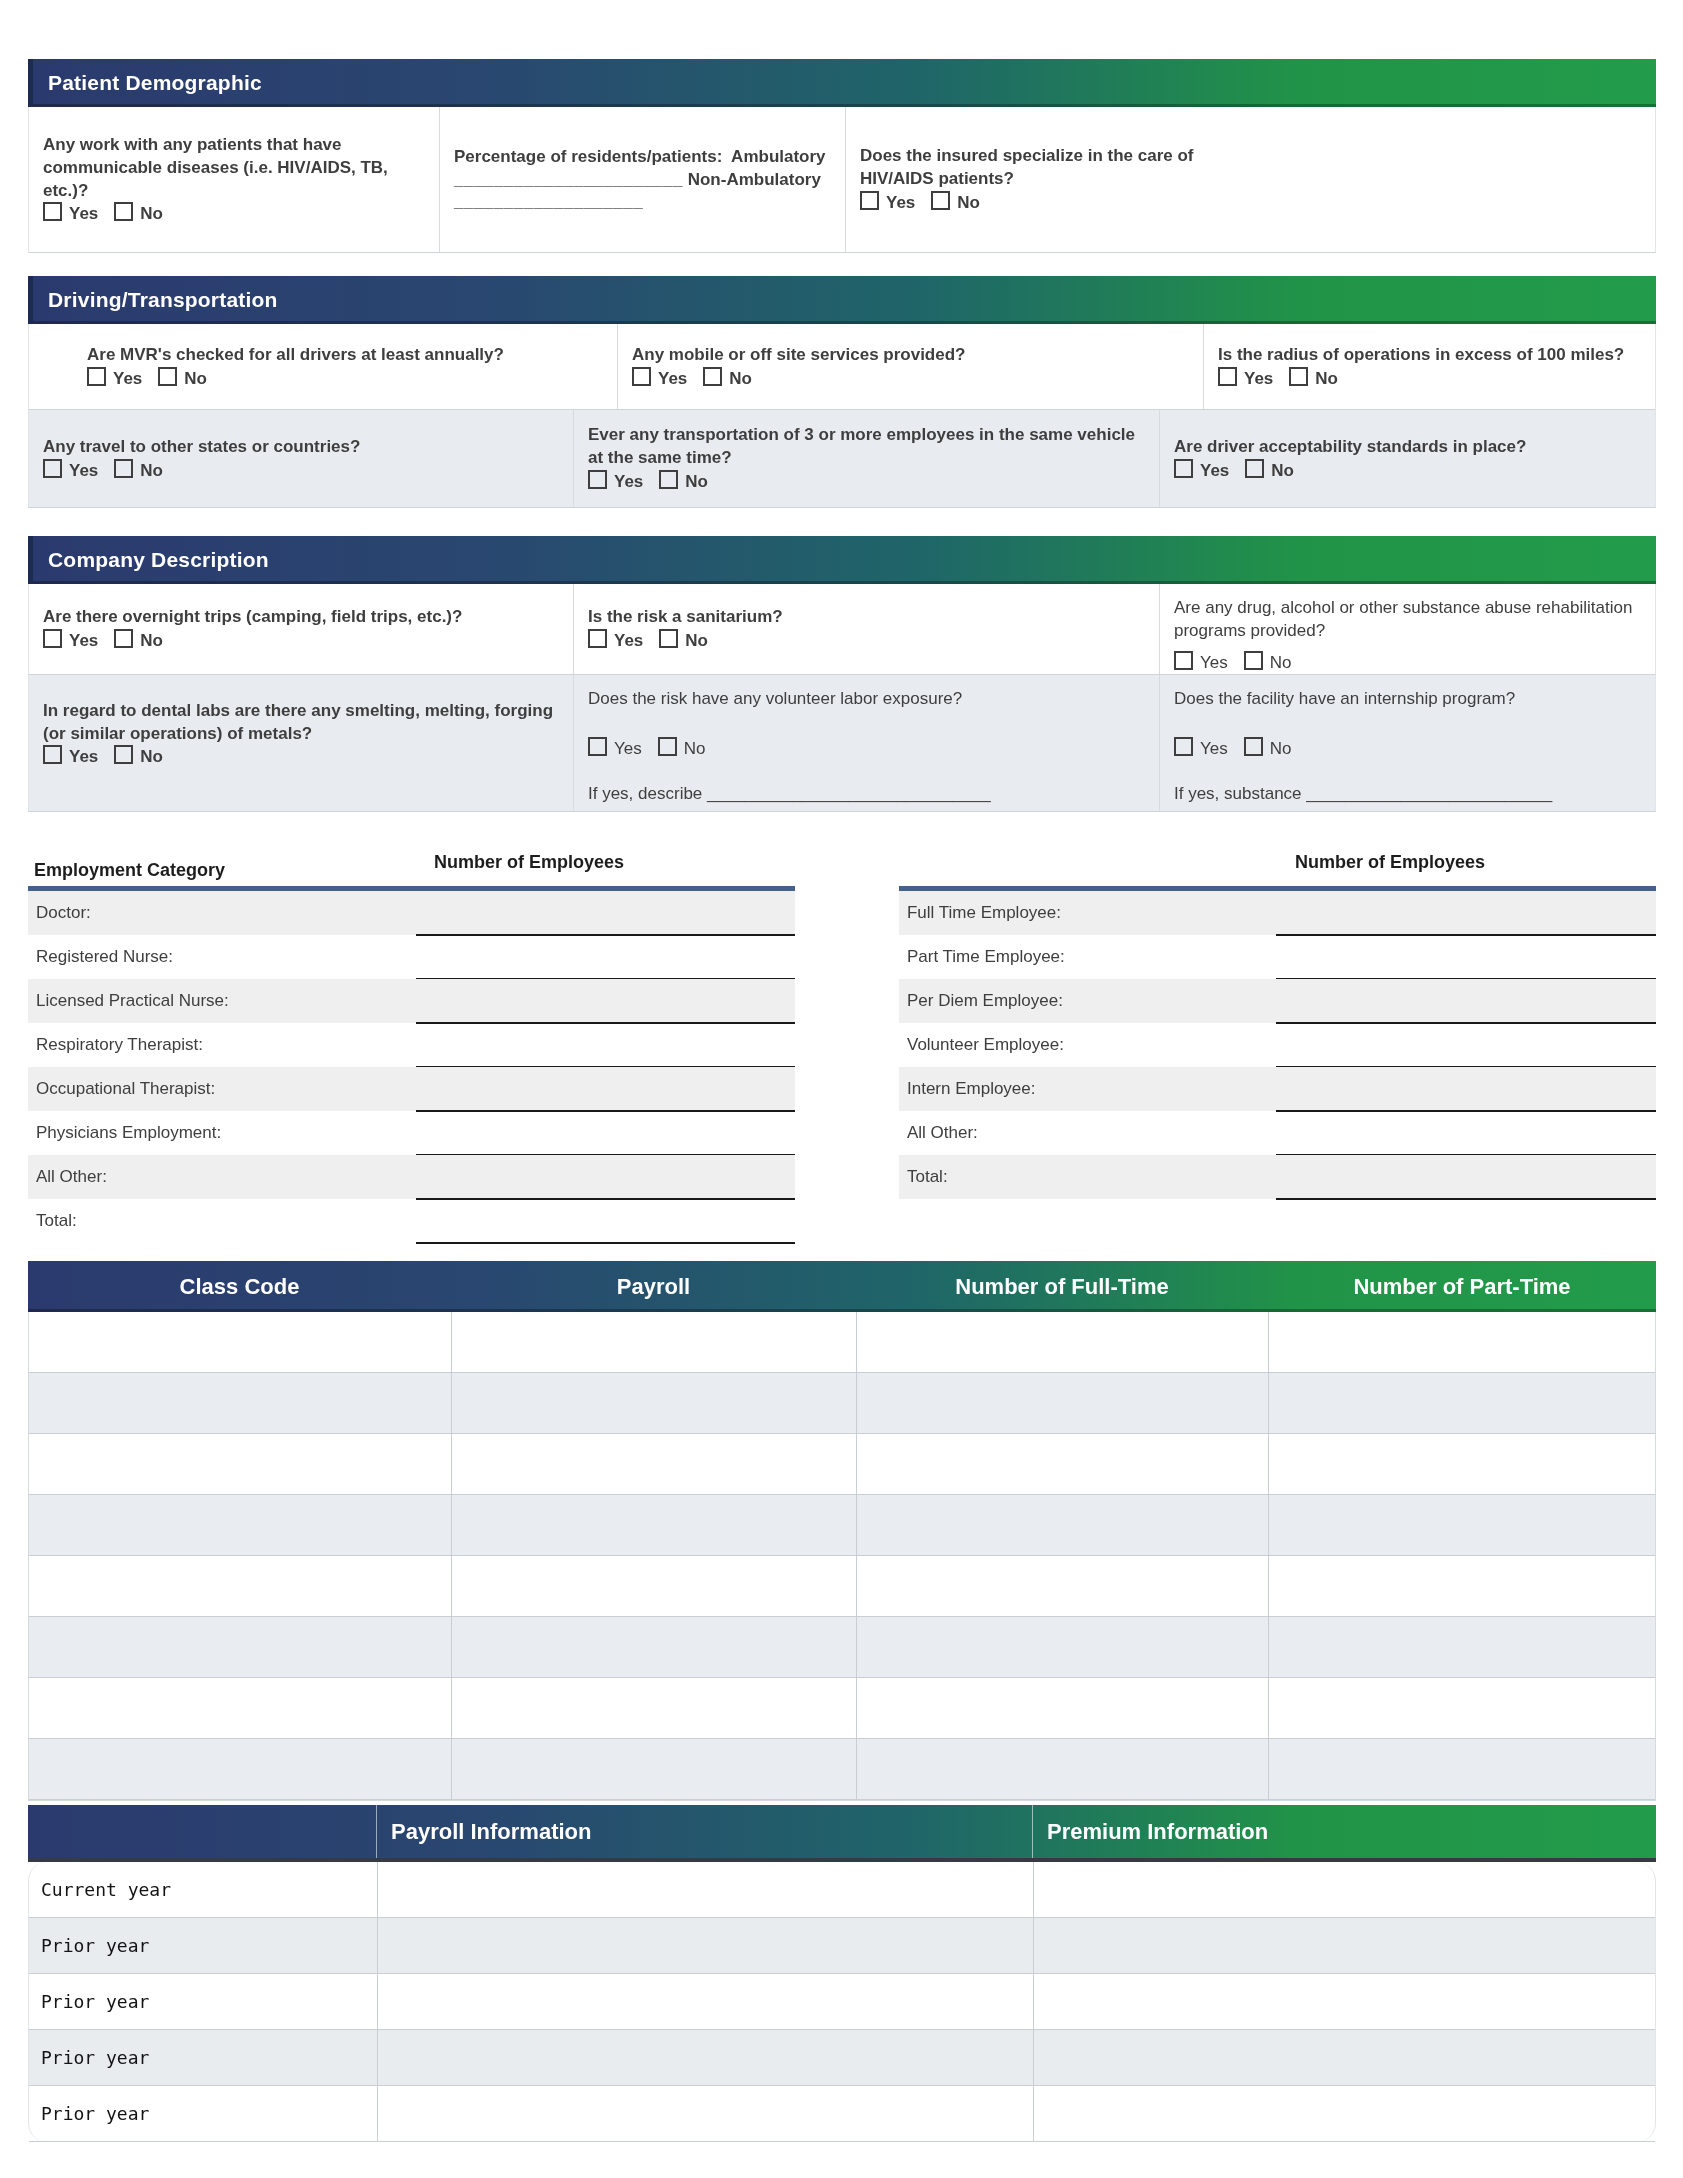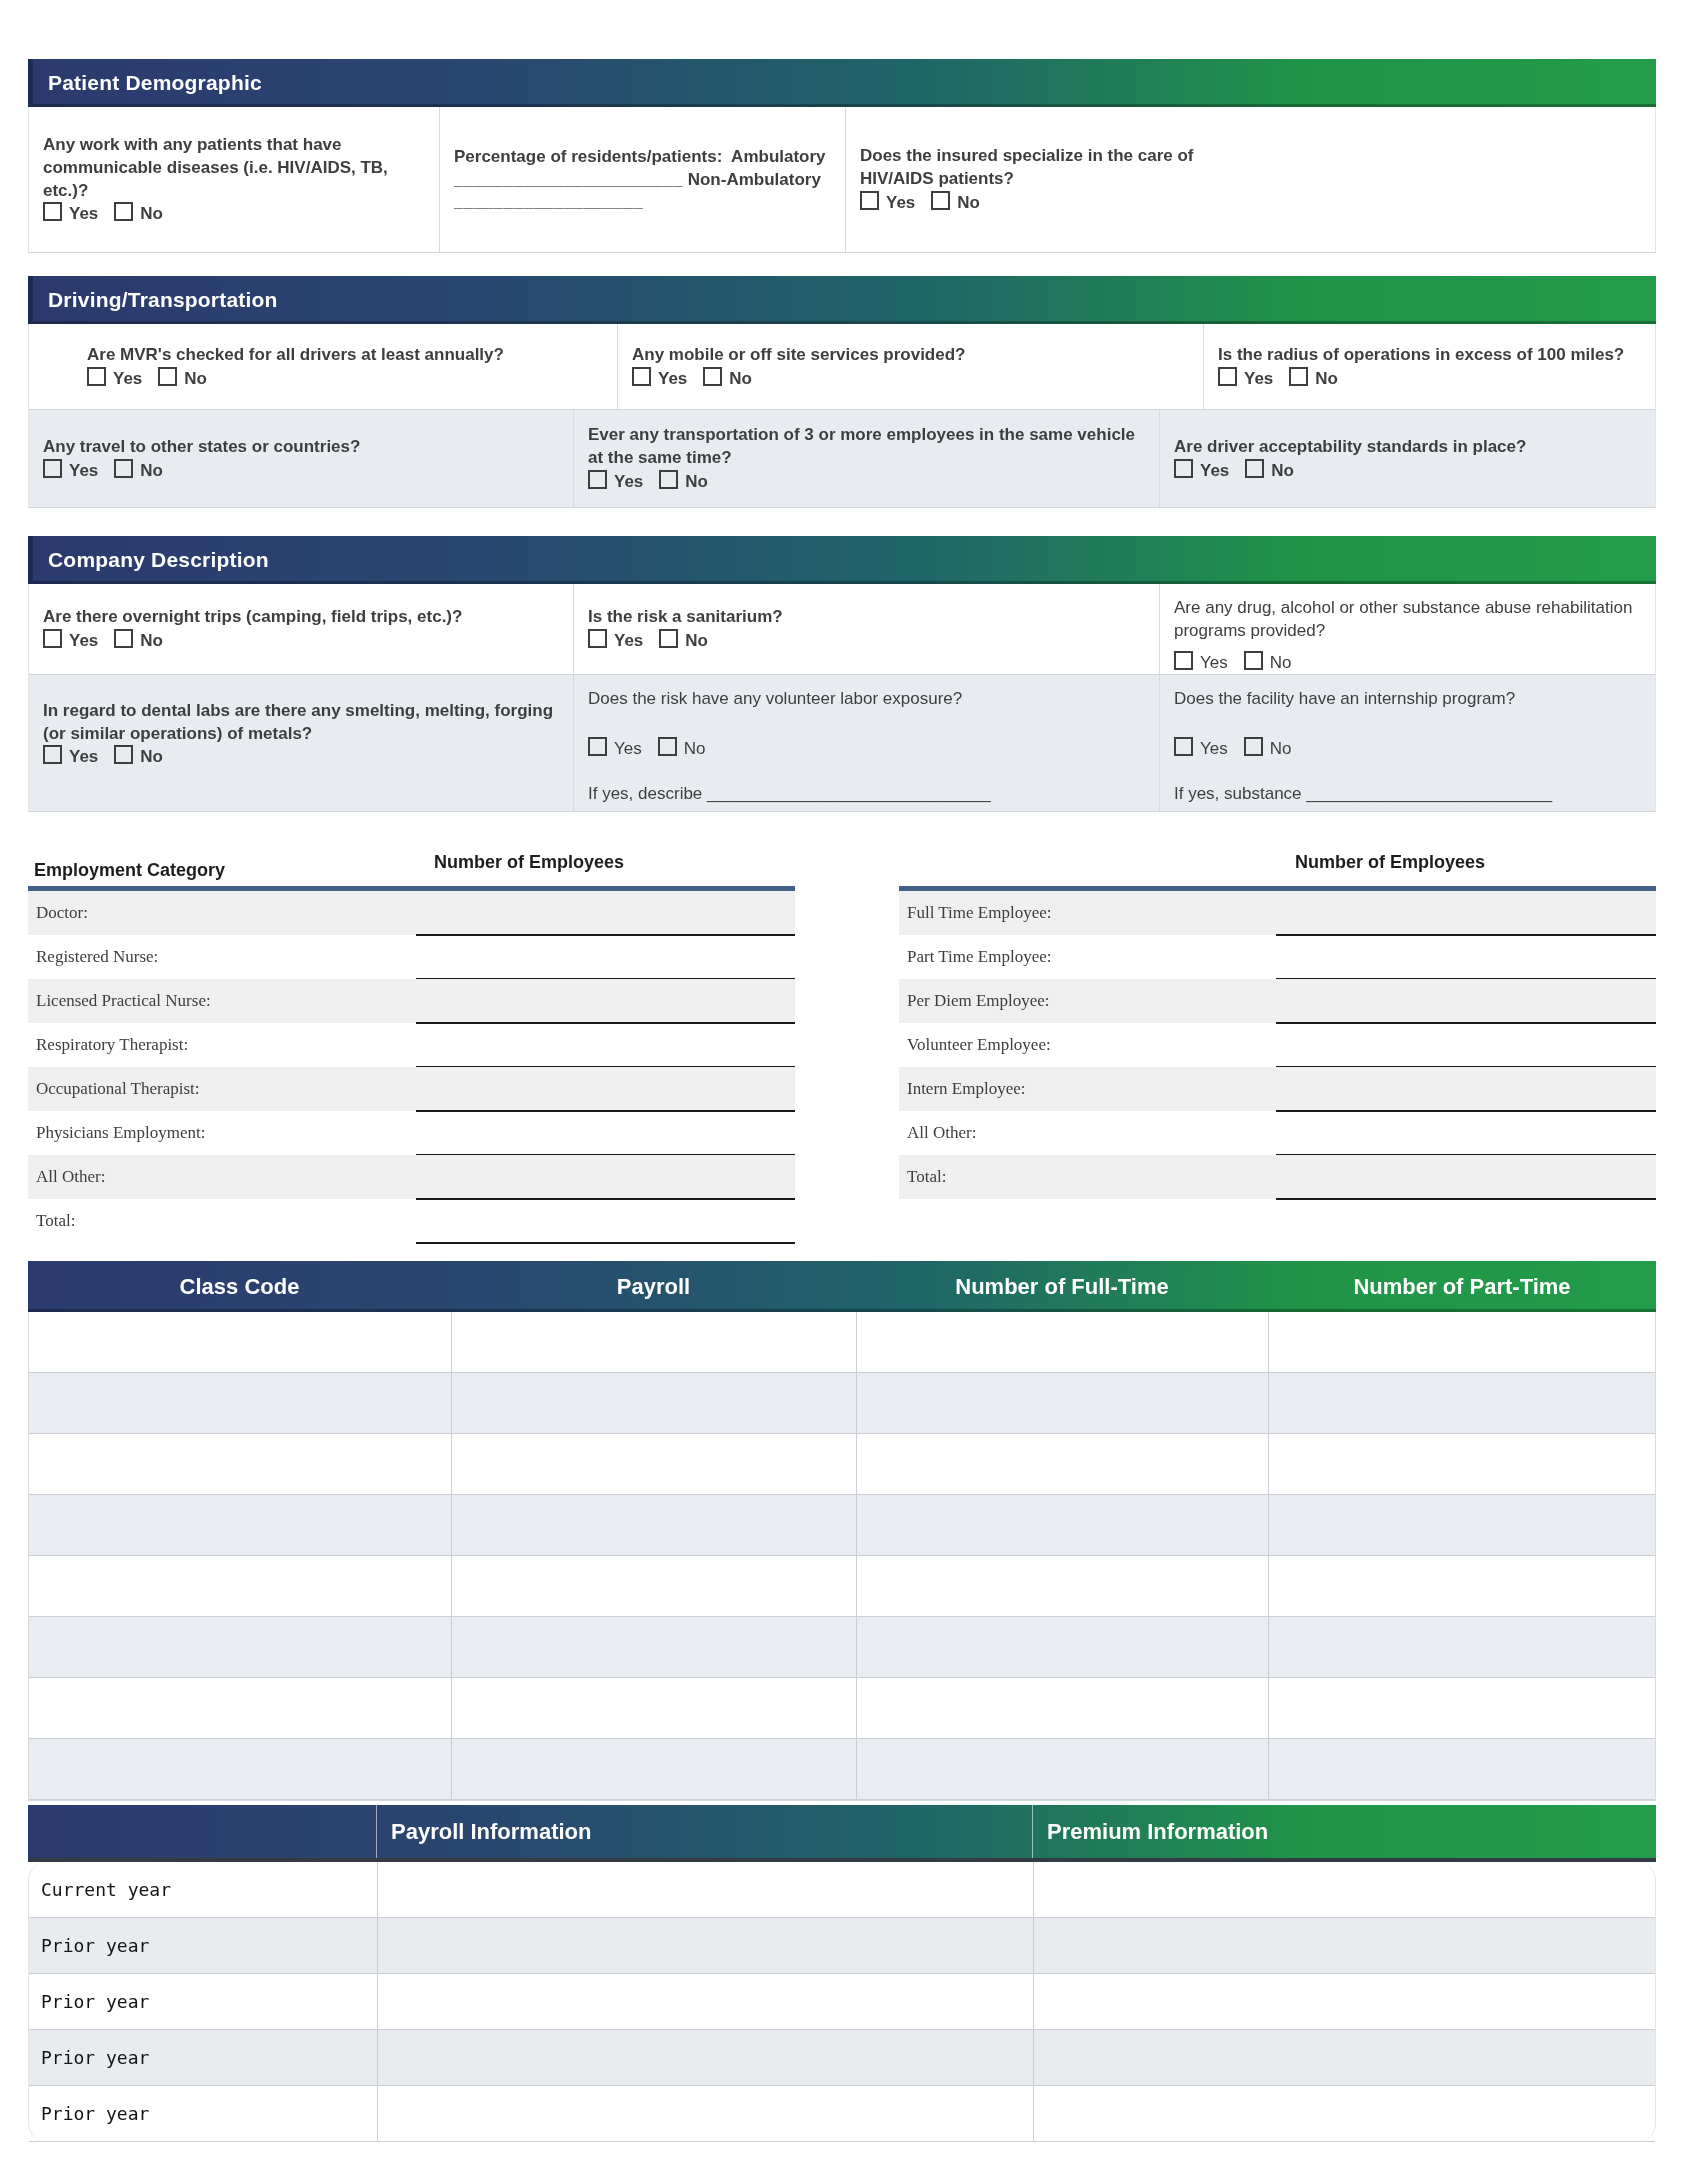--- a/index.html
+++ b/index.html
@@ -73,21 +73,21 @@
     font-weight:bold;font-size:18px;color:#1d1d1d;
   }
   .emp-head .h1{position:absolute;left:6px;top:16px;}
   .emp-head .h2{position:absolute;top:8px;}
   .emp-left .emp-head .h2{left:406px;}
   .emp-right .emp-head .h2{left:396px;}
   .emp-row{
     position:relative;height:44px;
     display:flex;align-items:center;
     padding-left:8px;box-sizing:border-box;
-    font-size:17px;color:#3e3e3e;font-family:Liberation Serif, serif;
+    font-size:17px;color:#3e3e3e;
   }
   .emp-row:nth-child(even){background:#efefef;}
   .emp-row .line{
     position:absolute;bottom:-1px;right:0;
     border-top:2px solid #191919;
   }
   .emp-left .emp-row .line{left:388px;}
   .emp-right .emp-row .line{left:377px;}
 
   

